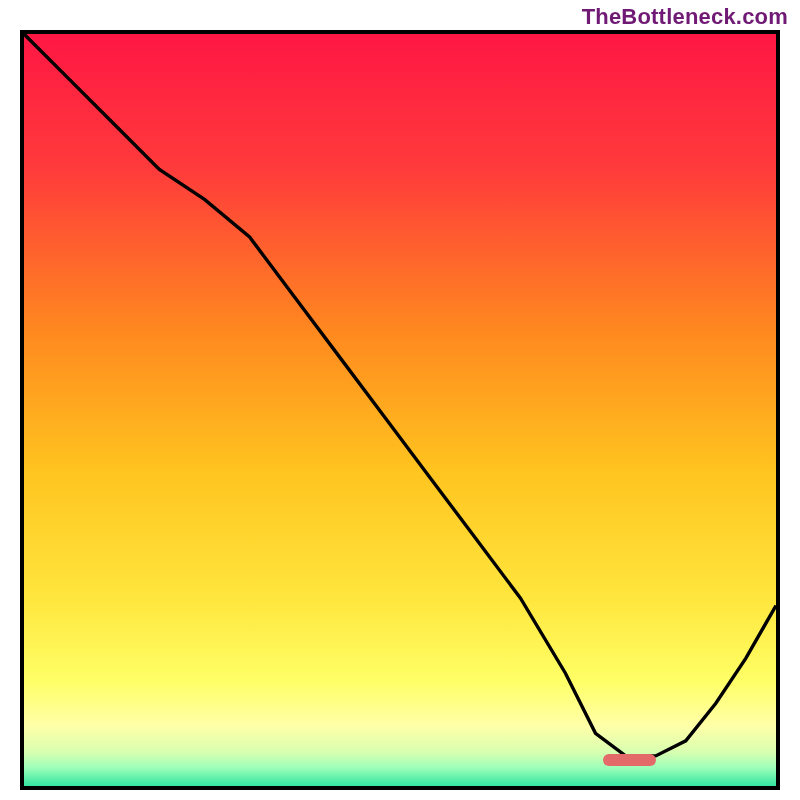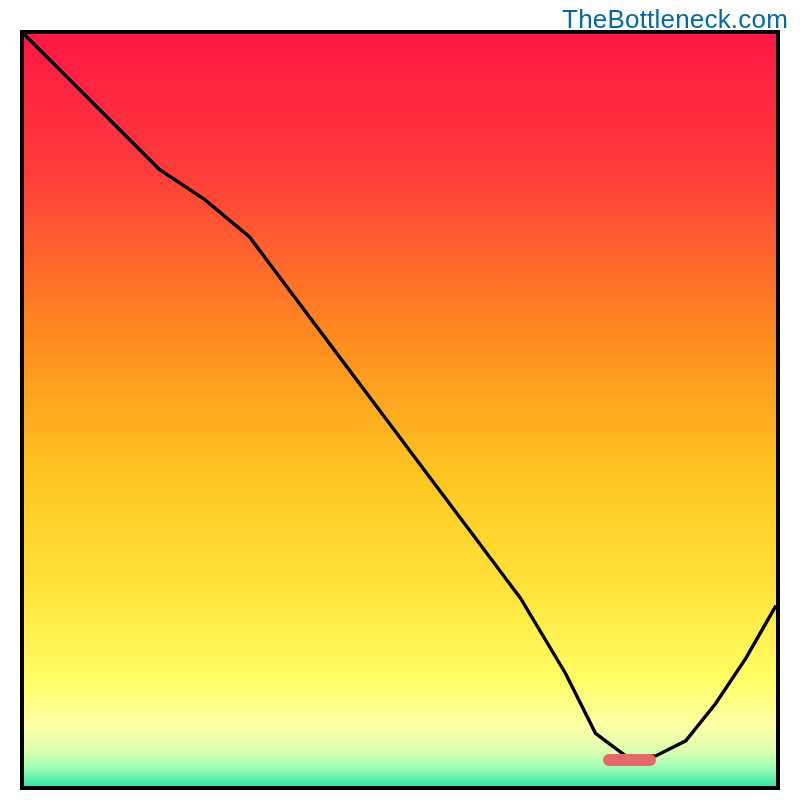--- a/index.html
+++ b/index.html
@@ -12,23 +12,23 @@
   }
   .stage {
     position: relative;
     width: 800px;
     height: 800px;
   }
   .watermark {
     position: absolute;
     top: 4px;
     right: 12px;
-    font-size: 26px;
-    font-weight: 400;
-    color: #0369a1;
+    font-size: 22px;
+    font-weight: 700;
+    color: #701a75;
     letter-spacing: 0.2px;
   }
   .plot {
     position: absolute;
     left: 20px;
     top: 30px;
     width: 760px;
     height: 760px;
     box-sizing: border-box;
     border: 4px solid #000000;

